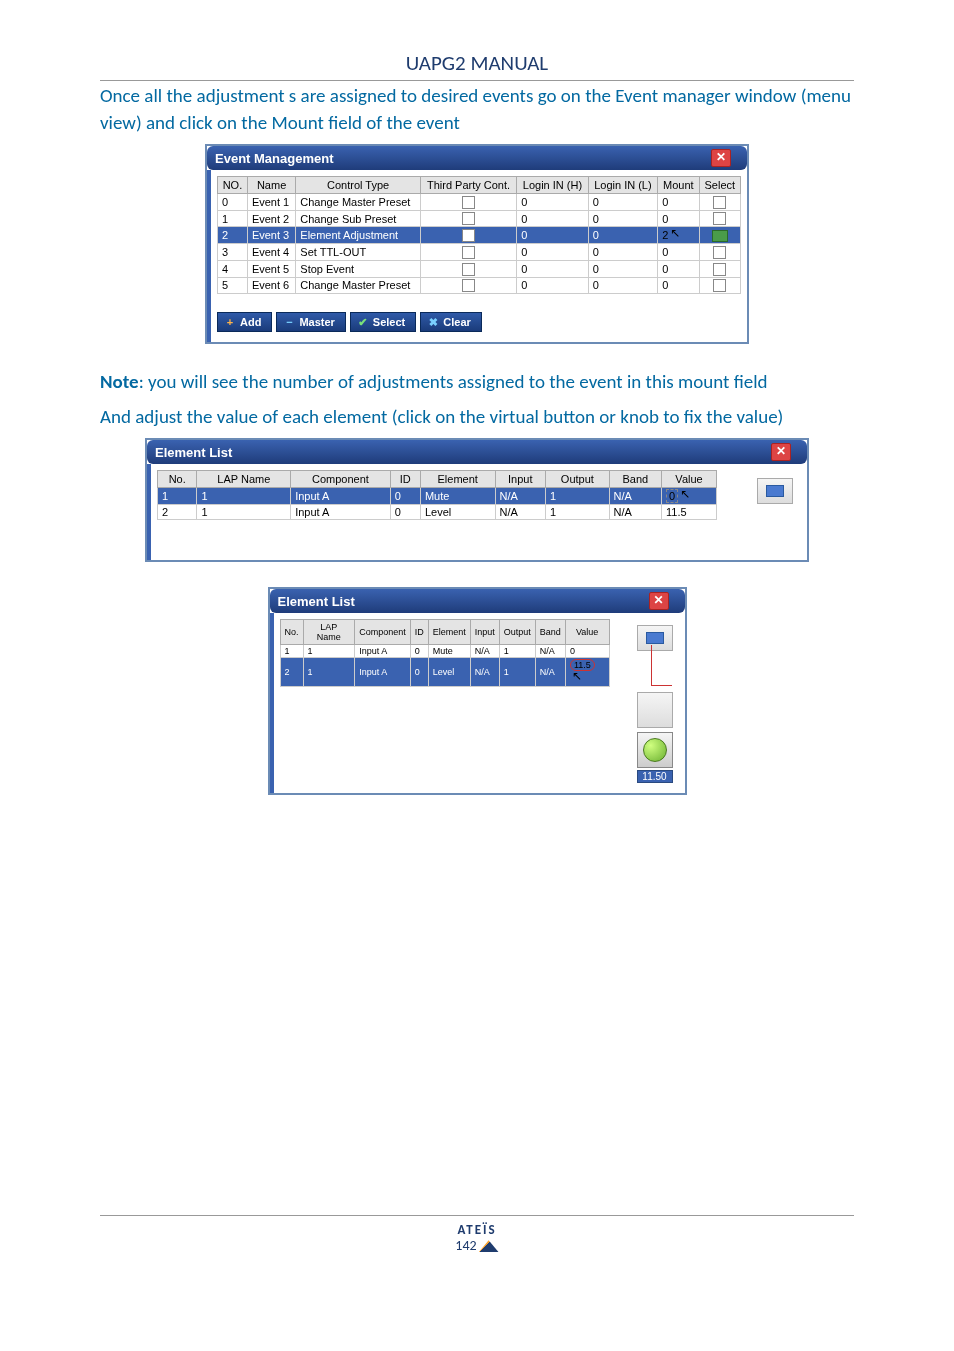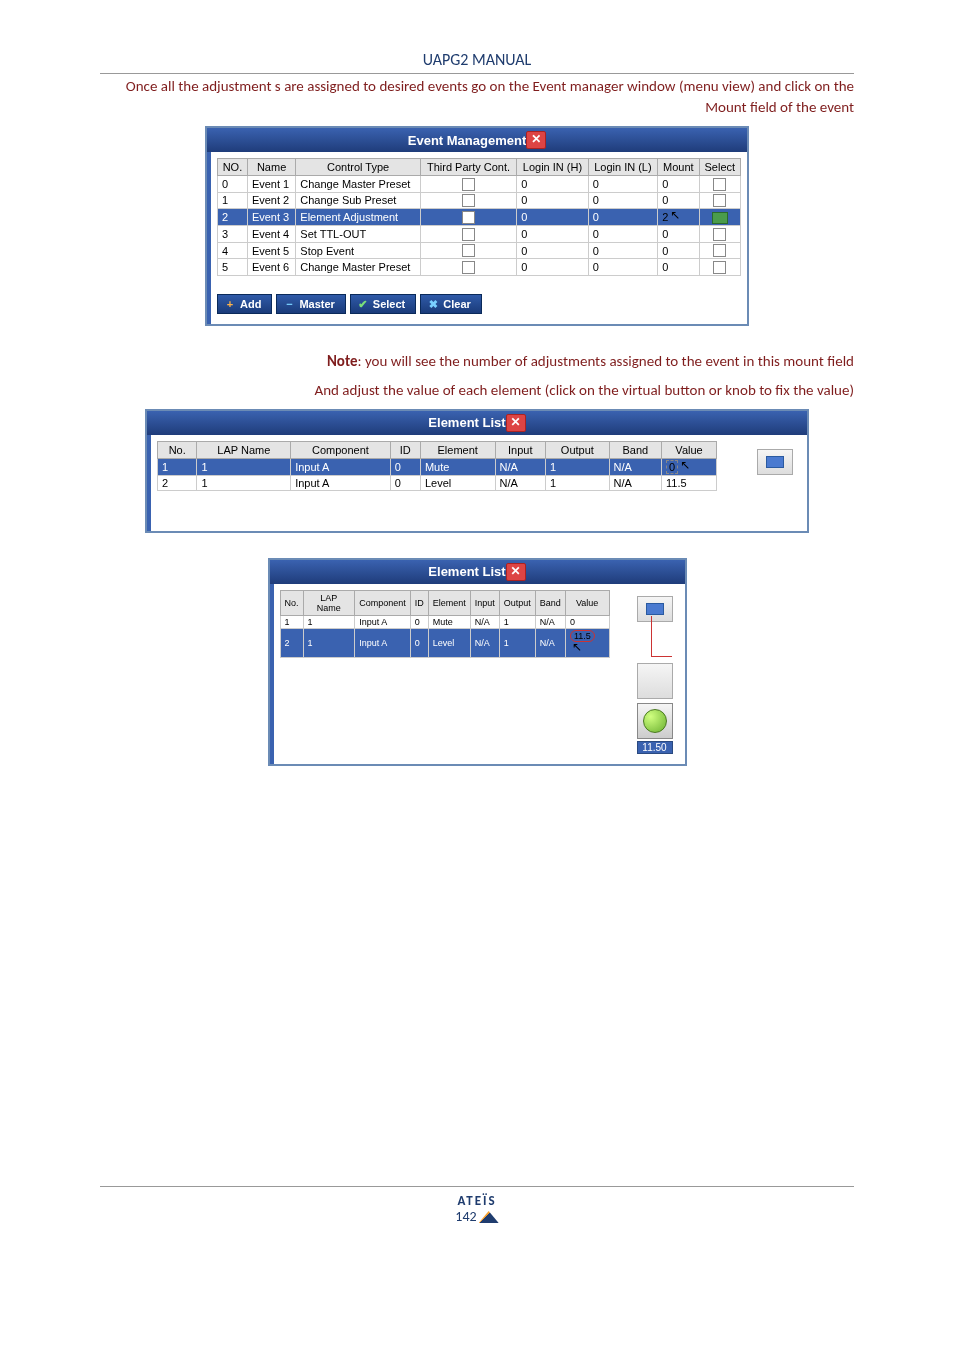--- a/index.html
+++ b/index.html
@@ -11,58 +11,58 @@
   }
   .page {
     padding: 50px 100px 30px 100px;
   }
   .header-line {
     border-bottom: 1px solid #999;
     margin-bottom: 2px;
   }
   .header-title {
     text-align: center;
-    font-size: 16px;
+    font-size: 21px;
     color: #1f3c6e;
     padding-bottom: 4px;
   }
   .header-version {
     text-align: center;
     font-size: 14px;
     color: #1f3c6e;
     border-bottom: 1px solid #999;
     padding: 4px 0;
     margin-bottom: 30px;
   }
   .body-text {
-    font-size: 15px;
-    color: #7f1d1d;
+    font-size: 19px;
+    color: #0369a1;
     line-height: 1.4;
     margin-bottom: 8px;
-    text-align: right;
   }
   .bold { font-weight: bold; }
 
   
   .window {
     border: 2px solid #6b8bb5;
     background: #fff;
     margin: 8px auto 25px auto;
     font-family: Tahoma, Arial, sans-serif;
   }
   .win-em { width: 540px; }
   .titlebar {
     background: linear-gradient(to bottom, #3a62b0, #1f3c7a);
     color: #fff;
     font-size: 13px;
-    padding: 3px 8px 3px 8px;
+    padding: 3px 16px 3px 8px;
     display: flex;
-    justify-content: center;
+    justify-content: space-between;
     align-items: center;
     font-weight: bold;
+    border-radius: 6px;
   }
   .close-btn {
     width: 18px;
     height: 16px;
     background: #d44;
     border: 1px solid #a22;
     color: #fff;
     font-size: 12px;
     line-height: 14px;
     text-align: center;

